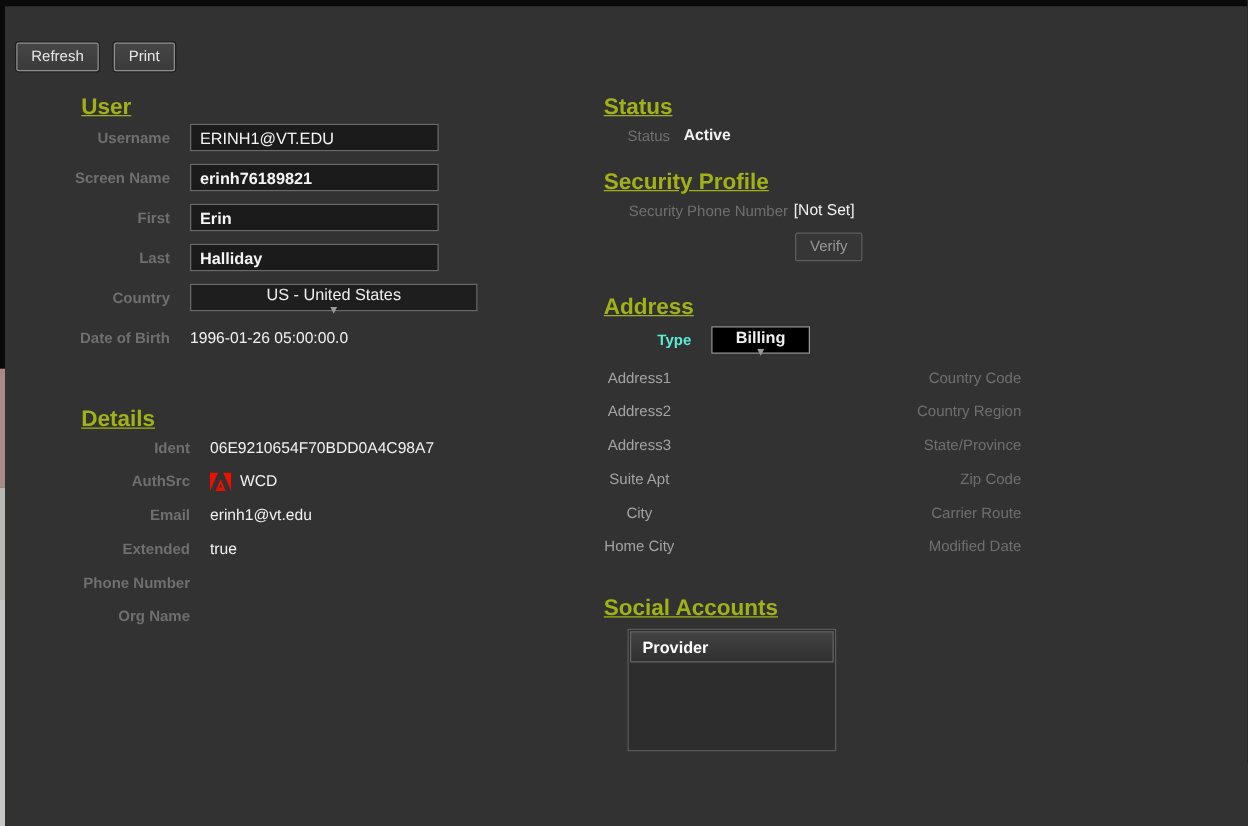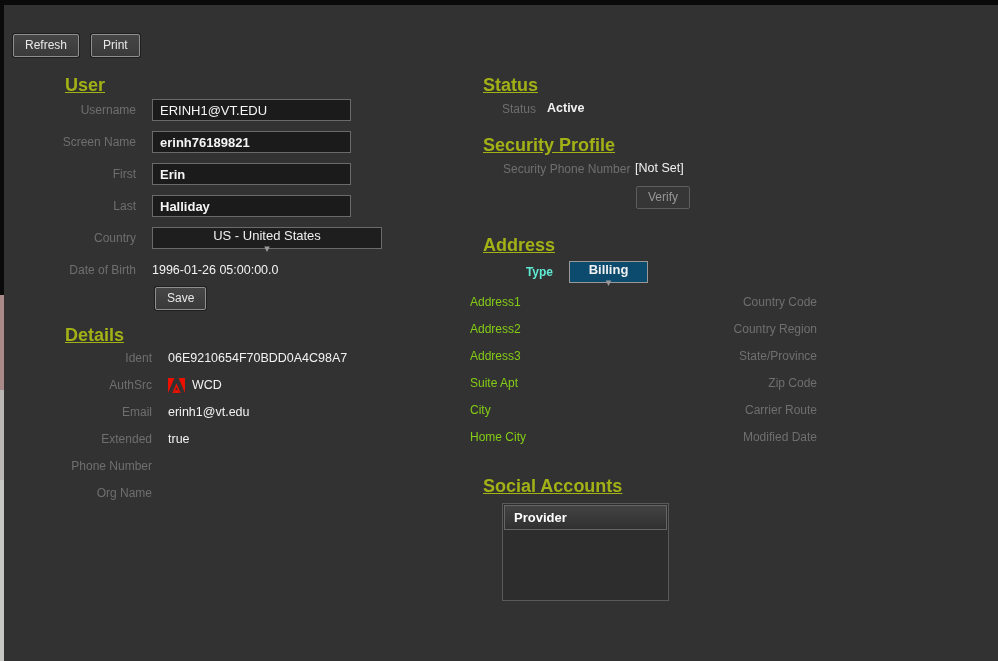--- a/index.html
+++ b/index.html
@@ -24,21 +24,21 @@
     box-shadow:0 0 0 1px #1f1f1f; color:#e8e8e8; font-size:12px; cursor:pointer;
   }
   .btn-dim   { border-color:#5d5d5d; box-shadow:none; background:#363636; color:#cfcfcf; }
   .btn-faint { border-color:#5d5d5d; box-shadow:none; background:#363636; color:#979797; }
 
   .toolbar { position:absolute; left:13px; top:34px; display:flex; gap:12px; }
 
   
   .user-form { position:absolute; left:10px; top:99px; width:420px; }
   .frow { display:flex; align-items:center; height:22px; margin-bottom:10px; }
-  .flabel { width:126px; text-align:right; color:#6f6f6f; font-size:12px; flex:none; }
+  .flabel { width:126px; text-align:right; color:#6f6f6f; font-size:12px; flex:none;font-weight:bold; }
   .tb {
     margin-left:16px; width:199px; height:22px; background:#1b1b1b;
     border:1px solid #6a6a6a; color:#f5f5f5; font-size:13px; padding:0 7px;
     font-family:"Liberation Sans","DejaVu Sans",sans-serif;
   }
   .tb.bold { font-weight:bold; }
   .select {
     margin-left:16px; height:22px; background:#1e1e1e; border:1px solid #6a6a6a;
     display:flex; align-items:center; padding:0 8px; cursor:pointer;flex-direction:column;
   }
@@ -60,26 +60,26 @@
   .authsrc-val { margin-left:16px; display:flex; align-items:center; gap:7px; }
   .authsrc-val .txt { color:#f2f2f2; font-size:12.5px; }
 
   
   .r-label { position:absolute; color:#6f6f6f; font-size:12px; }
   .r-value { position:absolute; color:#f2f2f2; font-size:12.5px; }
   .bold { font-weight:bold; }
 
   .type-row { position:absolute; left:470px; top:260px; display:flex; align-items:center; height:23px; }
   .type-row .tlabel { width:83px; text-align:right; color:#5eead4; font-size:12px; flex:none;font-weight:bold; }
-  .sel-type { width:79px; border-color:#989898; background:#0c4a6e; }
+  .sel-type { width:79px; border-color:#989898; background:#000000; }
   .sel-type .sel-val { font-weight:bold; }
 
   .addr-rows { position:absolute; left:470px; top:288px; width:390px; }
   .arow { display:flex; height:27px; align-items:center; }
-  .arow .l { width:83px;  text-align:left; color:#84cc16; font-size:12px; flex:none; }
+  .arow .l { width:83px;  text-align:center; color:#a3a3a3; font-size:12px; flex:none; }
   .arow .sp { width:140px; flex:none; }
   .arow .r { width:124px; text-align:right; color:#6f6f6f; font-size:12px; flex:none; }
 
   .verify-btn { position:absolute; left:636px; top:186px; }
 
   .sa-table { position:absolute; left:502px; top:503px; width:167px; height:98px;
     background:#2d2d2d; border:1px solid #5a5a5a; }
   .sa-header { margin:1px; height:25px; line-height:24px; border:1px solid #666666;
     background:linear-gradient(#434343,#303030); color:#ffffff; font-size:13px;
     font-weight:bold; padding-left:9px; cursor:pointer; }
@@ -126,23 +126,20 @@
     <div class="frow row-country">
       <div class="flabel">Country</div>
       <div class="select sel-country">
         <span class="sel-val">US - United States</span>
         <span class="caret">▾</span>
       </div>
     </div>
     <div class="frow row-dob">
       <div class="flabel">Date of Birth</div>
       <div class="static-val">1996-01-26 05:00:00.0</div>
-    </div>
-    <div class="frow row-save">
-      <button class="btn">Save</button>
     </div>
   </div>
 
   <div class="section-title" style="left:65px; top:325px;">Details</div>
 
   <div class="details-rows">
     <div class="drow">
       <div class="flabel">Ident</div>
       <div class="static-val">06E9210654F70BDD0A4C98A7</div>
     </div>

